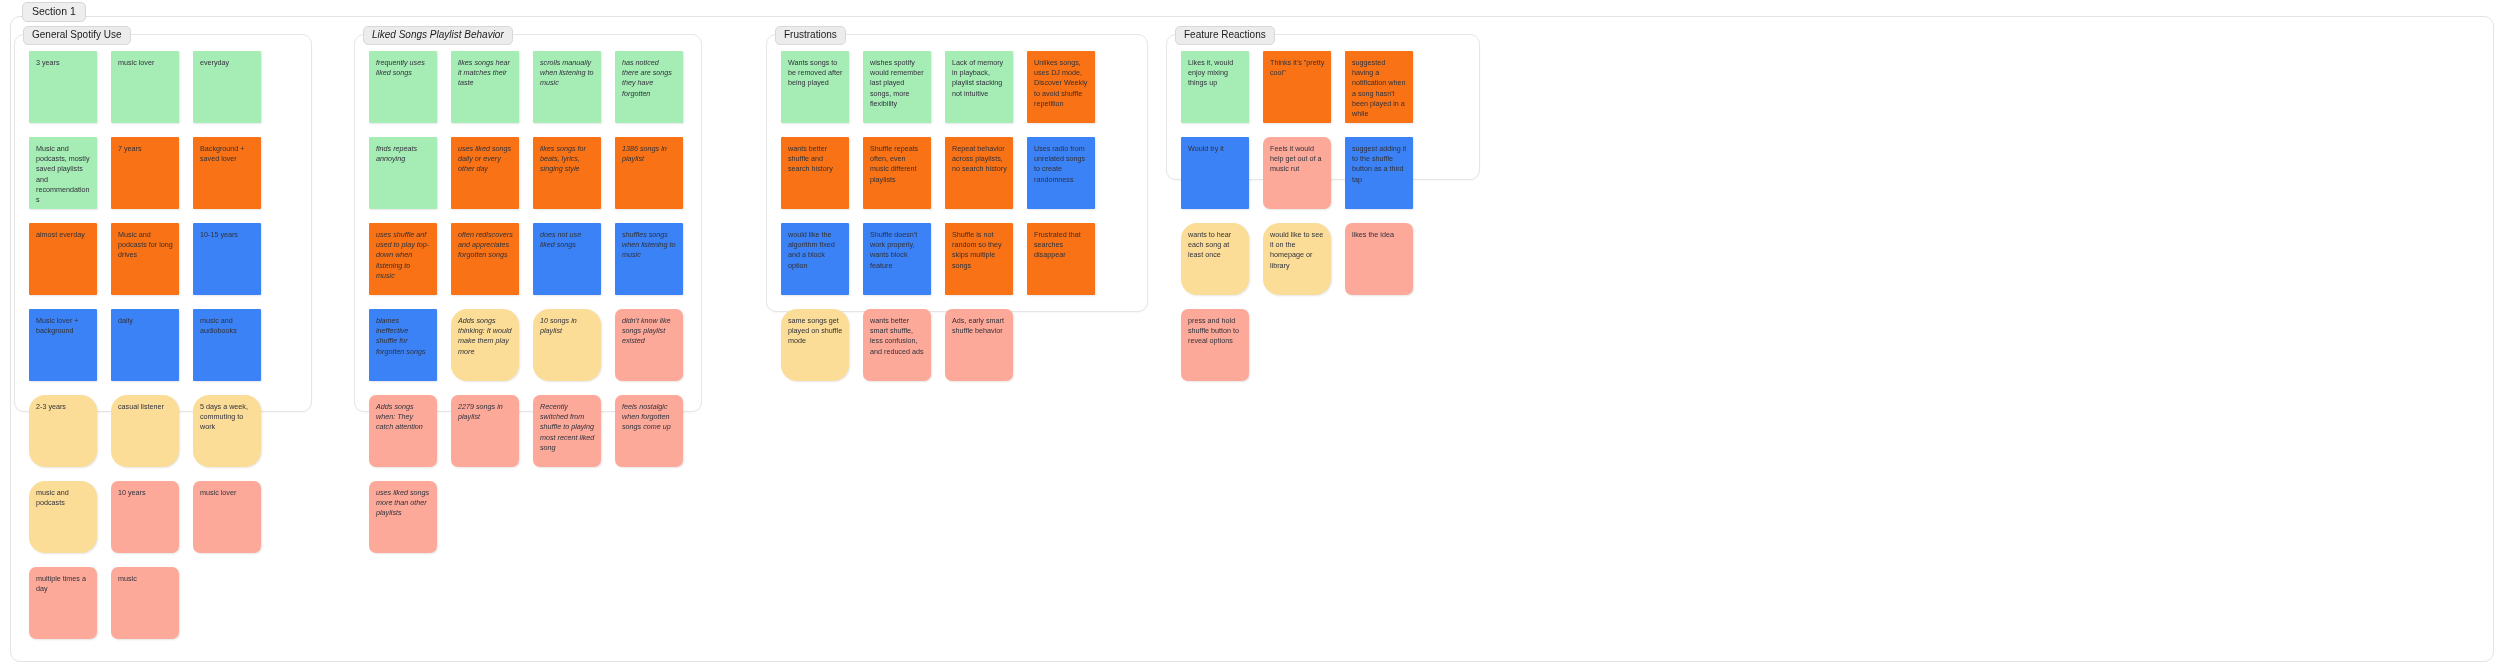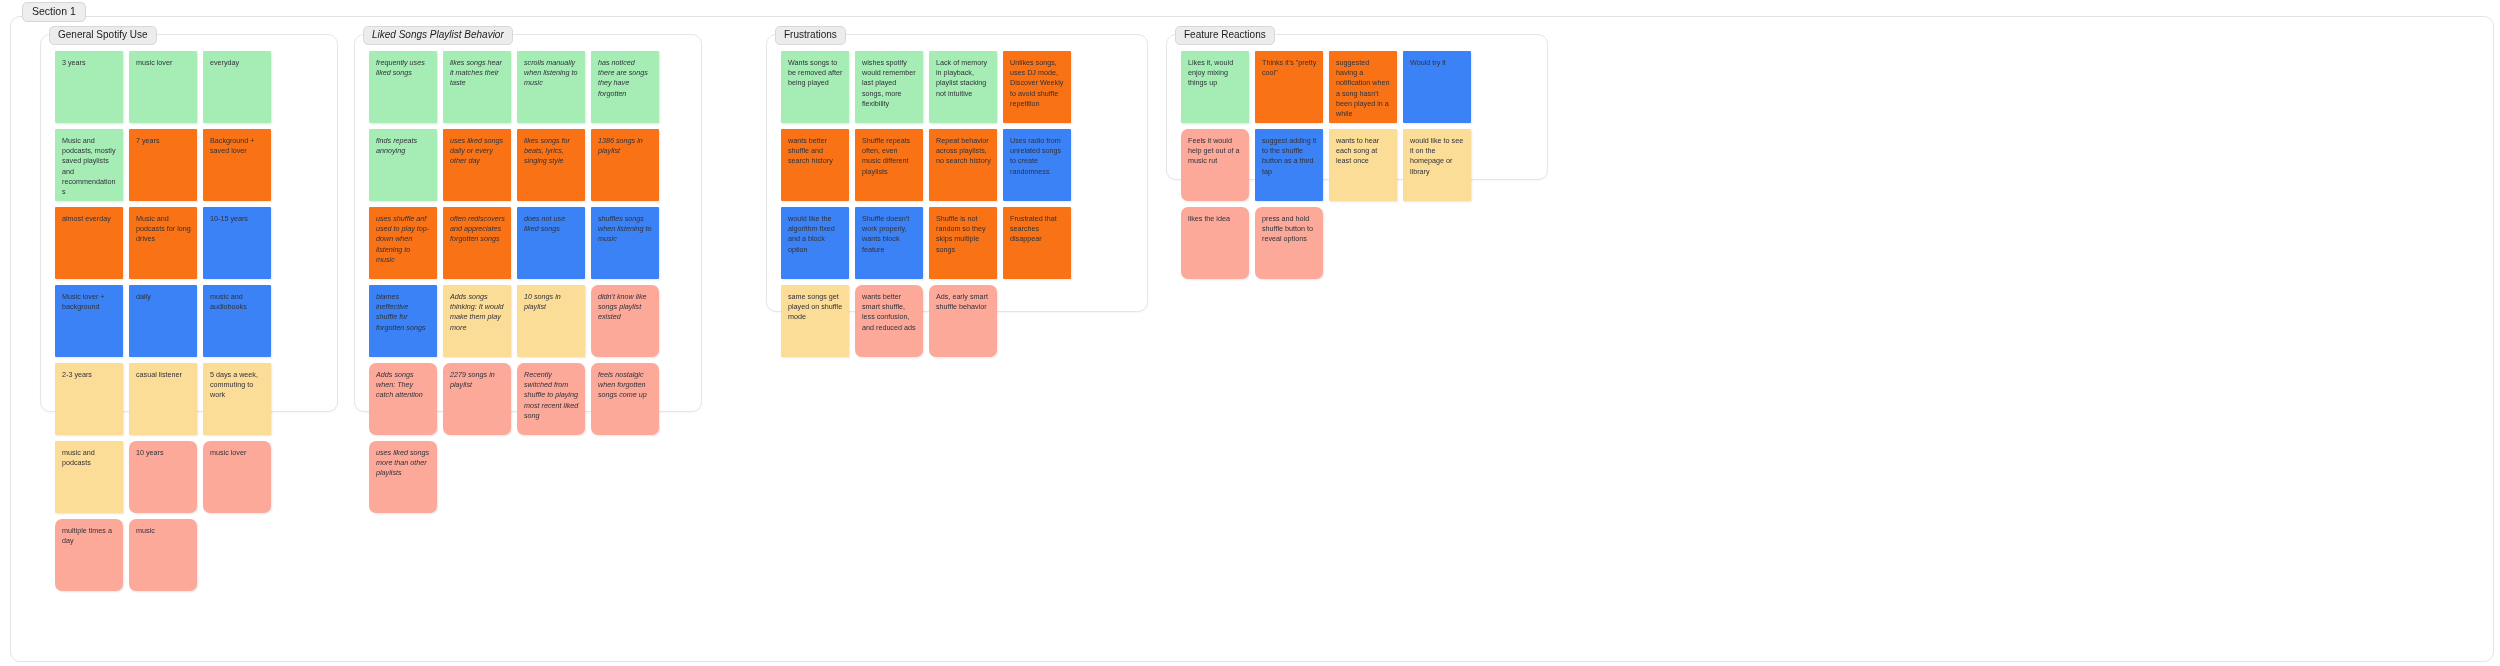--- a/index.html
+++ b/index.html
@@ -60,46 +60,46 @@
     padding: 2px 8px 3px 8px;
     line-height: 1.2;
     white-space: nowrap;
     z-index: 4;
   }
   .notes {
     position: absolute;
     left: 14px; top: 16px;
     display: flex;
     flex-wrap: wrap;
-    gap: 6px;
+    gap: 14px;
     width: calc(100% - 28px);
   }
   .note {
     width: 68px;
     height: 72px;
     padding: 7px 6px 5px 7px;
     font-size: 7.2px;
     line-height: 1.42;
     color: #31313a;
     border-radius: 1px;
     box-shadow: 1px 1px 2px rgba(0,0,0,0.10);
     overflow: hidden;
     word-wrap: break-word;
   }
   .c-green  { background: #a5ecb5; }
   .c-blue   { background: #f97316; }
   .c-purple { background: #3b82f6; }
-  .c-yellow { background: #fbdd97; }
+  .c-yellow { background: #fbdd97; border-radius: 16px; }
   .c-red    { background: #fca99a; border-radius: 7px; }
 
   
-  #group-general   { left: 40px;   top: 34px;  width: 298px; height: 378px; padding-left: 44px; }
+  #group-general   { left: 14px;   top: 34px;  width: 298px; height: 378px; padding-left: 44px; }
   #group-liked     { left: 354px;  top: 34px;  width: 348px; height: 378px; font-style: italic; }
   #group-frustr    { left: 766px;  top: 34px;  width: 382px; height: 278px; }
-  #group-feature   { left: 1166px; top: 34px;  width: 382px; height: 146px; }
+  #group-feature   { left: 1166px; top: 34px;  width: 314px; height: 146px; }
 </style>
 </head>
 <body>
 
 <div class="board">
 
   <div class="section-tab">Section 1</div>
   <div class="section-frame"></div>
 
   <div class="group" id="group-general">

